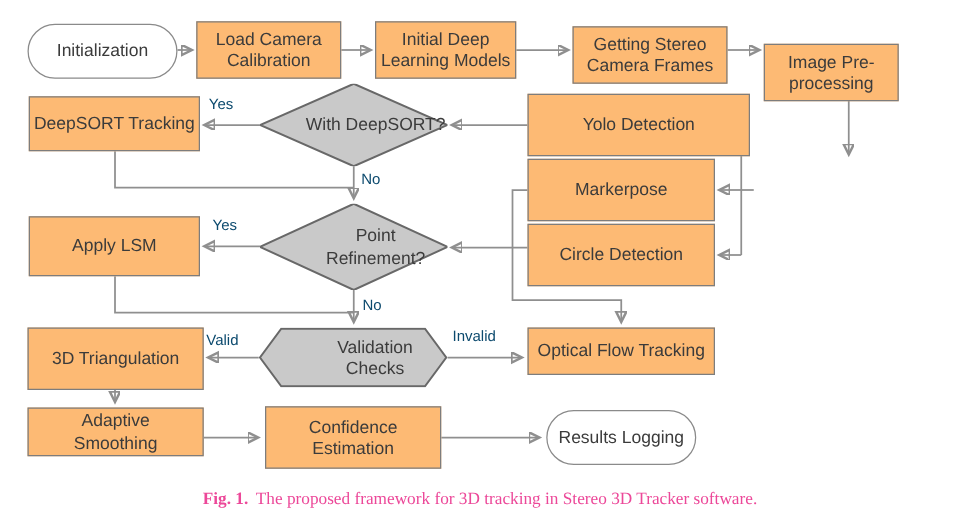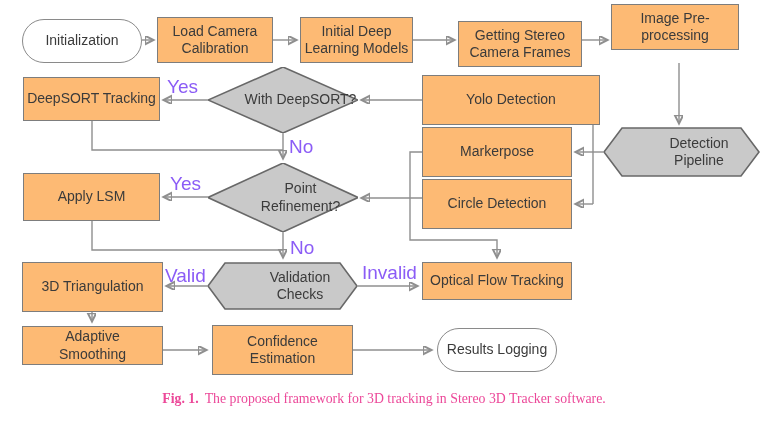--- a/index.html
+++ b/index.html
@@ -11,21 +11,21 @@
     text-align:center;font-size:14px;line-height:1.22;color:#3b3b3b;box-sizing:border-box;}
   .box{background:#fdba74;border:1.4px solid #7d7d7d;}
   .stadium{background:#ffffff;border:1.4px solid #8a8a8a;border-radius:23px;}
   .polynode{background:transparent;border:none;}
   .polynode svg{position:absolute;left:0;top:0;width:100%;height:100%;}
   .polynode .sp{stroke:#686868;stroke-width:1.6;}
   .poly-label{position:relative;z-index:2;margin-left:35px;}
   .lbl{display:inline-block;}
   #wires{position:absolute;left:0;top:0;width:768px;height:425px;pointer-events:none;}
   #wires path{fill:none;stroke:#8f8f8f;stroke-width:1.4;}
-  .elabel{position:absolute;font-size:19px;color:#8b5cf6;}
+  .elabel{position:absolute;font-size:12px;color:#0c4a6e;}
   .caption{position:absolute;left:0;top:391px;width:768px;text-align:center;
     font-family:"Liberation Serif", serif;font-size:13.8px;color:#ec4899;}
   .caption b{margin-right:6px;}
 </style>
 </head>
 <body>
 
 <div id="stage">
 
   <svg id="wires" viewBox="0 0 768 425">
@@ -69,21 +69,21 @@
   </div>
 
   <div class="node box" style="left:300px;top:17px;width:113px;height:46px">
     <span class="lbl" style="max-width:108px">Initial Deep Learning Models</span>
   </div>
 
   <div class="node box" style="left:458px;top:21px;width:124px;height:46px">
     <span class="lbl" style="max-width:108px">Getting Stereo Camera Frames</span>
   </div>
 
-  <div class="node box" style="left:611px;top:4px;width:128px;height:46px">
+  <div class="node box" style="left:611px;top:35px;width:108px;height:46px">
     <span class="lbl" style="max-width:94px">Image Pre-processing</span>
   </div>
 
   <div class="node box" style="left:23px;top:77px;width:137px;height:44px">
     <span class="lbl">DeepSORT Tracking</span>
   </div>
 
   <div class="node polynode" style="left:208px;top:67px;width:150px;height:66px">
     <svg viewBox="0 0 150 66" preserveAspectRatio="none">
       <polygon class="sp" points="75,0 150,33 75,66 0,33" fill="#c9c9c9"></polygon>
@@ -96,26 +96,20 @@
   </div>
 
   <div class="node box" style="left:422px;top:127px;width:150px;height:50px">
     <span class="lbl">Markerpose</span>
   </div>
 
   <div class="node box" style="left:422px;top:179px;width:150px;height:50px">
     <span class="lbl">Circle Detection</span>
   </div>
 
-  <div class="node polynode" style="left:603px;top:127px;width:157px;height:50px">
-    <svg viewBox="0 0 157 50" preserveAspectRatio="none">
-      <polygon class="sp" points="19,1 138,1 156,25 138,49 19,49 1,25" fill="#c9c9c9"></polygon>
-    </svg>
-    <span class="poly-label" style="max-width:90px">Detection Pipeline</span>
-  </div>
 
   <div class="node box" style="left:23px;top:173px;width:137px;height:48px">
     <span class="lbl">Apply LSM</span>
   </div>
 
   <div class="node polynode" style="left:208px;top:163px;width:150px;height:69px">
     <svg viewBox="0 0 150 69" preserveAspectRatio="none">
       <polygon class="sp" points="75,0 150,34.5 75,69 0,34.5" fill="#c9c9c9"></polygon>
     </svg>
     <span class="poly-label" style="max-width:100px">Point Refinement?</span>

